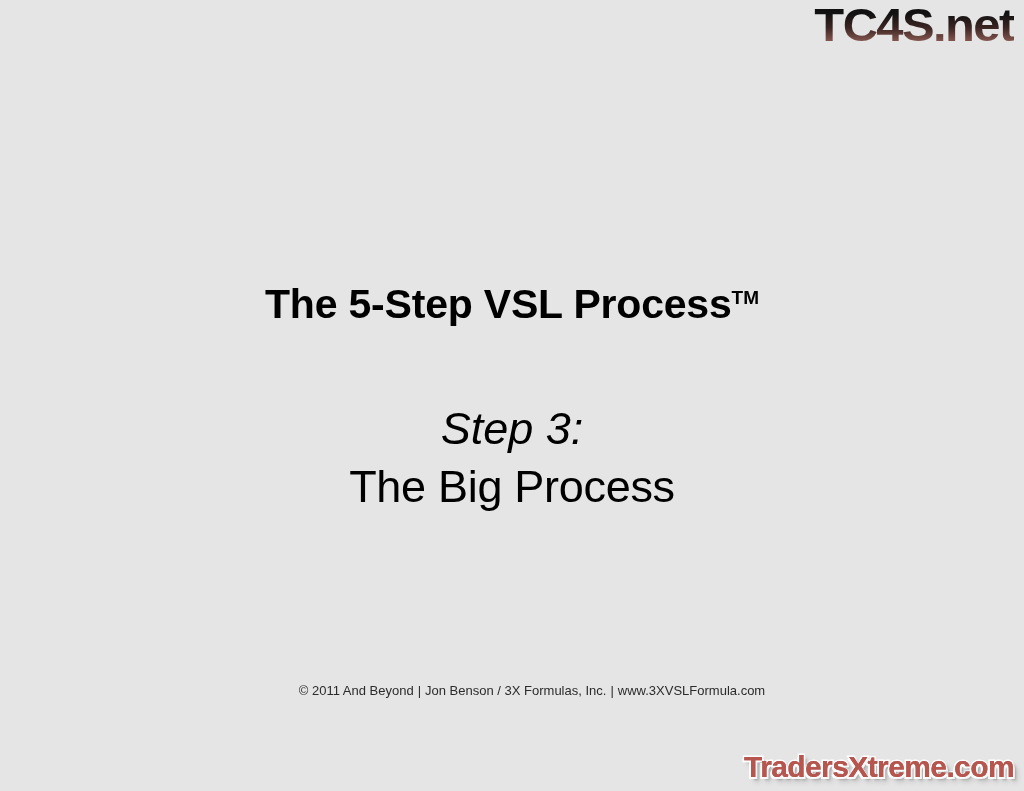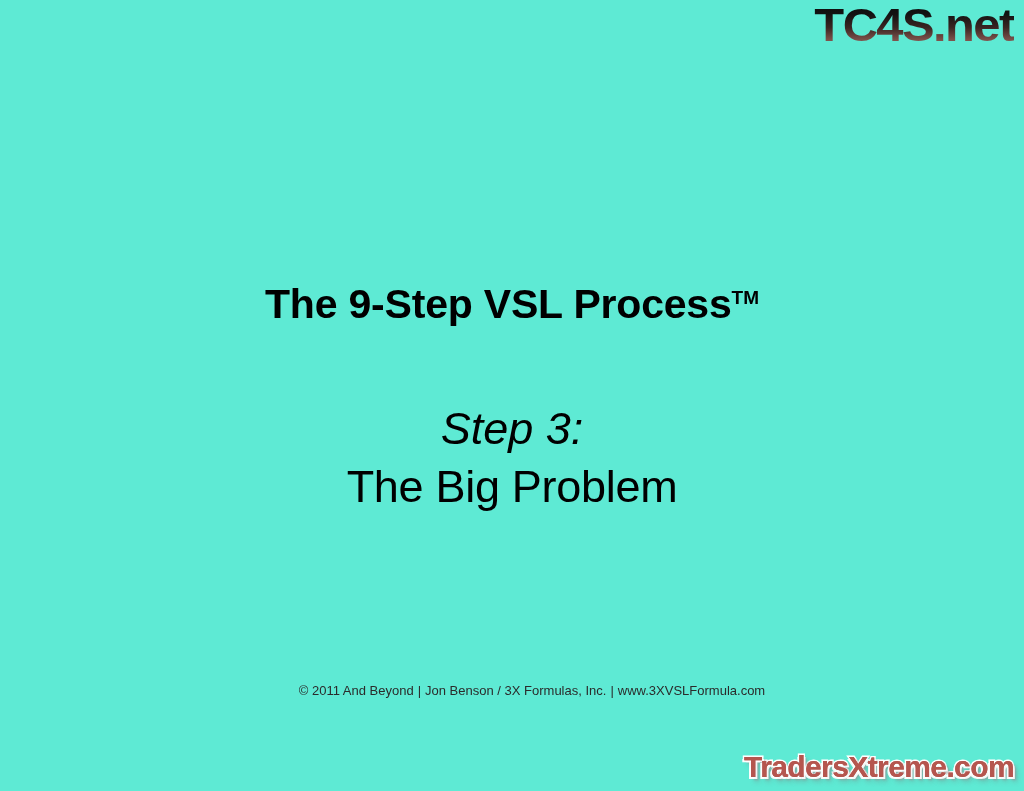--- a/index.html
+++ b/index.html
@@ -5,21 +5,21 @@
   html, body {
     margin: 0;
     padding: 0;
     background: #ffffff;
   }
 
   #slide {
     position: relative;
     width: 1024px;
     height: 791px;
-    background: #5eead4;
+    background: #e5e5e5;
     overflow: hidden;
     font-family: "Liberation Sans", sans-serif;
     -webkit-font-smoothing: antialiased;
   }
 
   
   .wm-tc4s {
     position: absolute;
     right: 10px;
     top: 0px;
@@ -177,26 +177,26 @@
   }
 </style>
 </head>
 <body>
 
 <div id="slide">
 
   <div class="wm-tc4s">TC4S.net</div>
 
   <div class="title">
-    <span>The 9-Step VSL Process</span><span class="tm">TM</span>
+    <span>The 5-Step VSL Process</span><span class="tm">TM</span>
   </div>
 
   <div class="subtitle">
     <span class="step">Step 3:</span>
-    <span class="problem">The Big Problem</span>
+    <span class="problem">The Big Process</span>
   </div>
 
 
   <div class="footer">
     <span>© 2011 And Beyond</span><span class="sep">|</span><span>Jon Benson / 3X Formulas, Inc.</span><span class="sep">|</span><span>www.3XVSLFormula.com</span>
   </div>
 
   <div class="wm-traders">TradersXtreme.com</div>
   <div class="wm-traders-fill">TradersXtreme.com</div>
 

